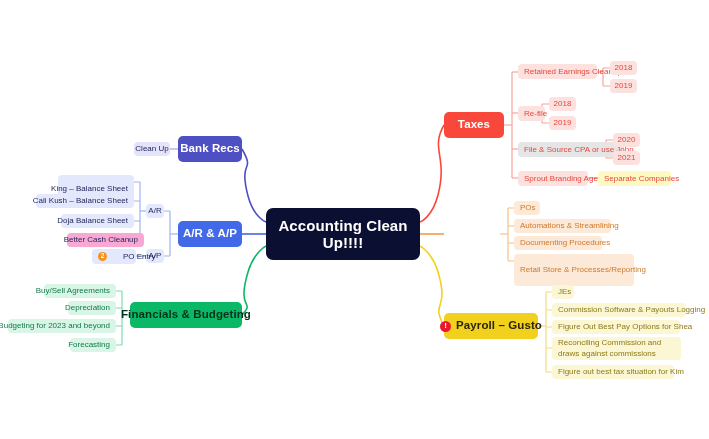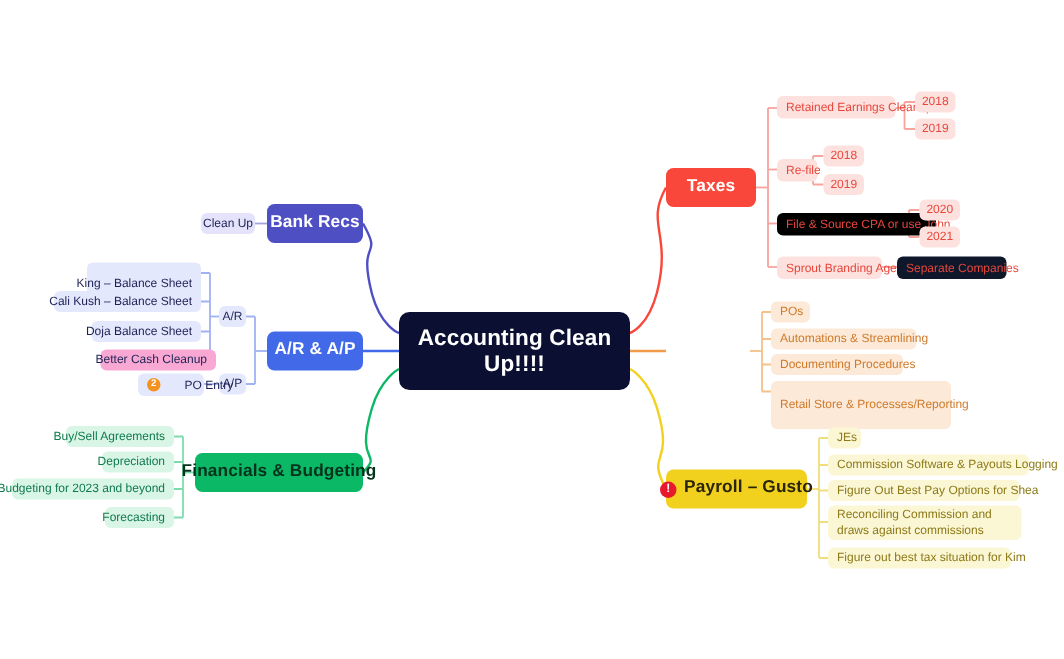--- a/index.html
+++ b/index.html
@@ -178,34 +178,34 @@
   <div class="node leaf lalign" style="left:518px; top:106px; width:27px; height:15px; background:#fde1de; color:#e8463b;">
     <span>Re-file</span>
   </div>
   <div class="node leaf" style="left:549px; top:97px; width:27px; height:14px; background:#fde1de; color:#e8463b;">
     <span>2018</span>
   </div>
   <div class="node leaf" style="left:549px; top:116px; width:27px; height:14px; background:#fde1de; color:#e8463b;">
     <span>2019</span>
   </div>
 
-  <div class="node leaf lalign" style="left:518px; top:142px; width:106px; height:15px; background:#000000; color:#e8463b;">
+  <div class="node leaf lalign" style="left:518px; top:142px; width:106px; height:15px; background:#e5e5e5; color:#e8463b;">
     <span>File &amp; Source CPA or use John</span>
   </div>
   <div class="node leaf" style="left:613px; top:133px; width:27px; height:14px; background:#fde1de; color:#e8463b;">
     <span>2020</span>
   </div>
   <div class="node leaf" style="left:613px; top:151px; width:27px; height:14px; background:#fde1de; color:#e8463b;text-align:right;">
     <span>2021</span>
   </div>
 
   <div class="node leaf lalign" style="left:518px; top:171px; width:70px; height:15px; background:#fde1de; color:#e8463b;">
     <span>Sprout Branding Agency</span>
   </div>
-  <div class="node leaf lalign" style="left:598px; top:171px; width:73px; height:15px; background:#0f172a; color:#e8463b;text-align:right;">
+  <div class="node leaf lalign" style="left:598px; top:171px; width:73px; height:15px; background:#fef9c3; color:#e8463b;text-align:right;">
     <span>Separate Companies</span>
   </div>
 
   <div class="node leaf lalign" style="left:514px; top:201px; width:26px; height:14px; background:#fce9d8; color:#cf7a2a;">
     <span>POs</span>
   </div>
   <div class="node leaf lalign" style="left:514px; top:219px; width:97px; height:14px; background:#fce9d8; color:#cf7a2a;">
     <span>Automations &amp; Streamlining</span>
   </div>
   <div class="node leaf lalign" style="left:514px; top:236px; width:88px; height:14px; background:#fce9d8; color:#cf7a2a;">

